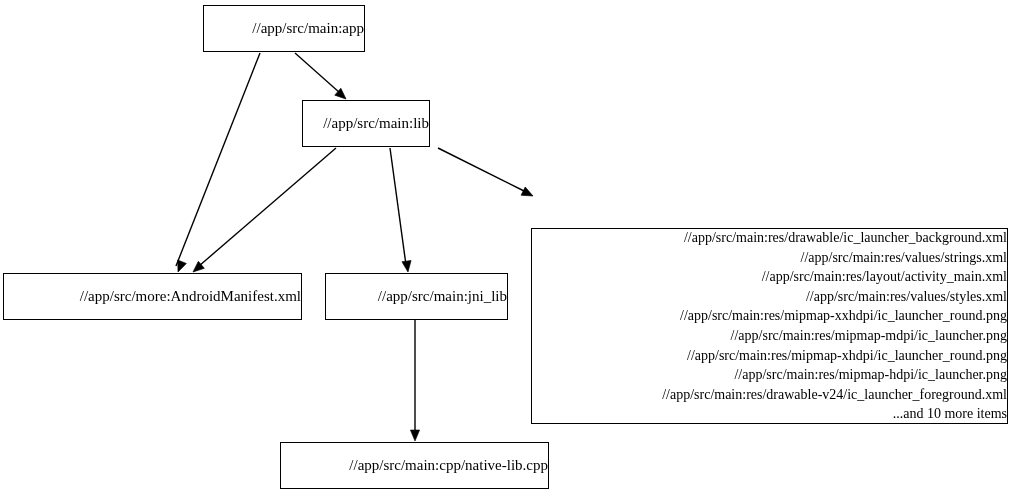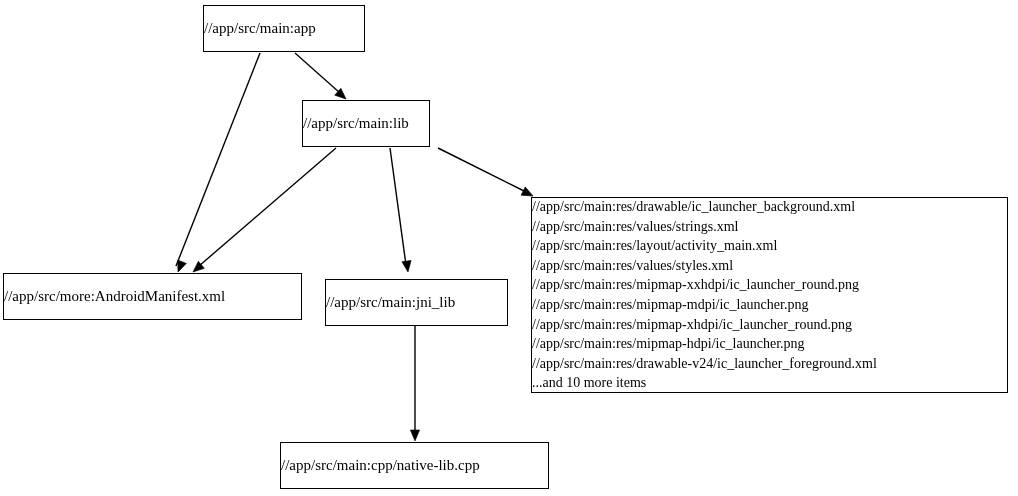--- a/index.html
+++ b/index.html
@@ -39,26 +39,27 @@
     color: #000000;
     font-family: "Liberation Serif", "DejaVu Serif", serif;
     font-size: 15px;
     line-height: 19.5px;
     white-space: pre;
     letter-spacing: 0px;
   }
   .graph-node .node-label {
     display: block;
     width: 100%;
-    text-align: left;
+    text-align: right;
     white-space: pre;
   }
   .node-multiline {
     font-size: 14px;
     line-height: 19.6px;
+    margin-top: 31px;
   }
   .edge-line {
     stroke: #000000;
     stroke-width: 1.4;
     fill: none;
   }
   .edge-head {
     fill: #000000;
     stroke: #000000;
     stroke-width: 0.6;
@@ -95,21 +96,21 @@
           <path class="edge-line" d="M 415,320 L 415,434" stroke="#000000"></path>
           <polygon class="edge-head" points="0,0 -11,4.6 -11,-4.6" fill="#000000" transform="translate(415,441) rotate(90)"></polygon>
         </g>
       </g>
   </svg>
 
   <div id="nodes-layer">
       <div class="graph-node" style="left: 203px; top: 5px; width: 162px; height: 47px; border-color: rgb(0, 0, 0); background: rgb(255, 255, 255);"><span class="node-label">//app/src/main:app</span></div>
       <div class="graph-node" style="left: 302px; top: 100px; width: 128px; height: 47px; border-color: rgb(0, 0, 0); background: rgb(255, 255, 255);"><span class="node-label">//app/src/main:lib</span></div>
       <div class="graph-node" style="left: 3px; top: 273px; width: 299px; height: 47px; border-color: rgb(0, 0, 0); background: rgb(255, 255, 255);"><span class="node-label">//app/src/more:AndroidManifest.xml</span></div>
-      <div class="graph-node" style="left: 325px; top: 279px; width: 183px; height: 47px; border-color: rgb(0, 0, 0); background: rgb(255, 255, 255);"><span class="node-label">//app/src/main:jni_lib</span></div>
+      <div class="graph-node" style="left: 325px; top: 273px; width: 183px; height: 47px; border-color: rgb(0, 0, 0); background: rgb(255, 255, 255);"><span class="node-label">//app/src/main:jni_lib</span></div>
       <div class="graph-node node-multiline" style="left: 531px; top: 197px; width: 477px; height: 196px; border-color: rgb(0, 0, 0); background: rgb(255, 255, 255);"><span class="node-label">//app/src/main:res/drawable/ic_launcher_background.xml
 //app/src/main:res/values/strings.xml
 //app/src/main:res/layout/activity_main.xml
 //app/src/main:res/values/styles.xml
 //app/src/main:res/mipmap-xxhdpi/ic_launcher_round.png
 //app/src/main:res/mipmap-mdpi/ic_launcher.png
 //app/src/main:res/mipmap-xhdpi/ic_launcher_round.png
 //app/src/main:res/mipmap-hdpi/ic_launcher.png
 //app/src/main:res/drawable-v24/ic_launcher_foreground.xml
 ...and 10 more items</span></div>

